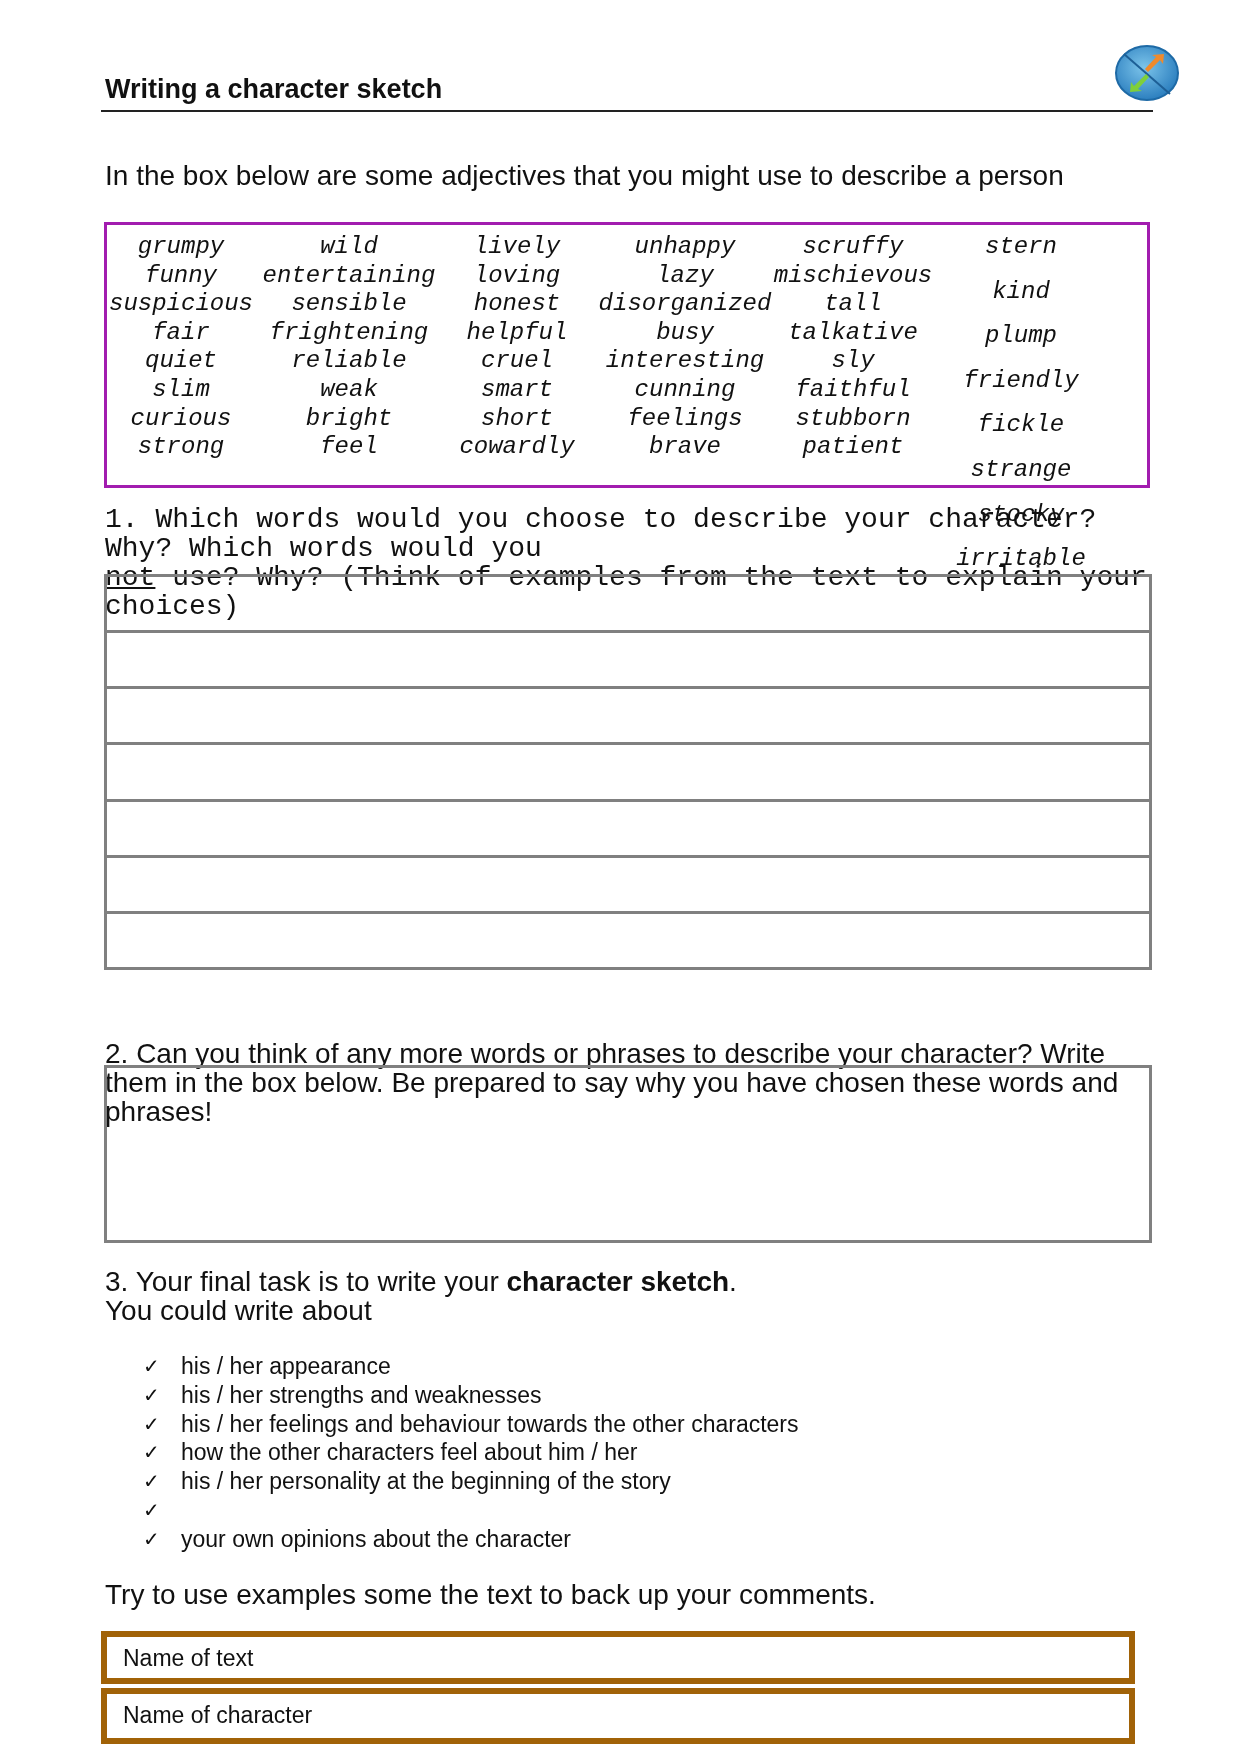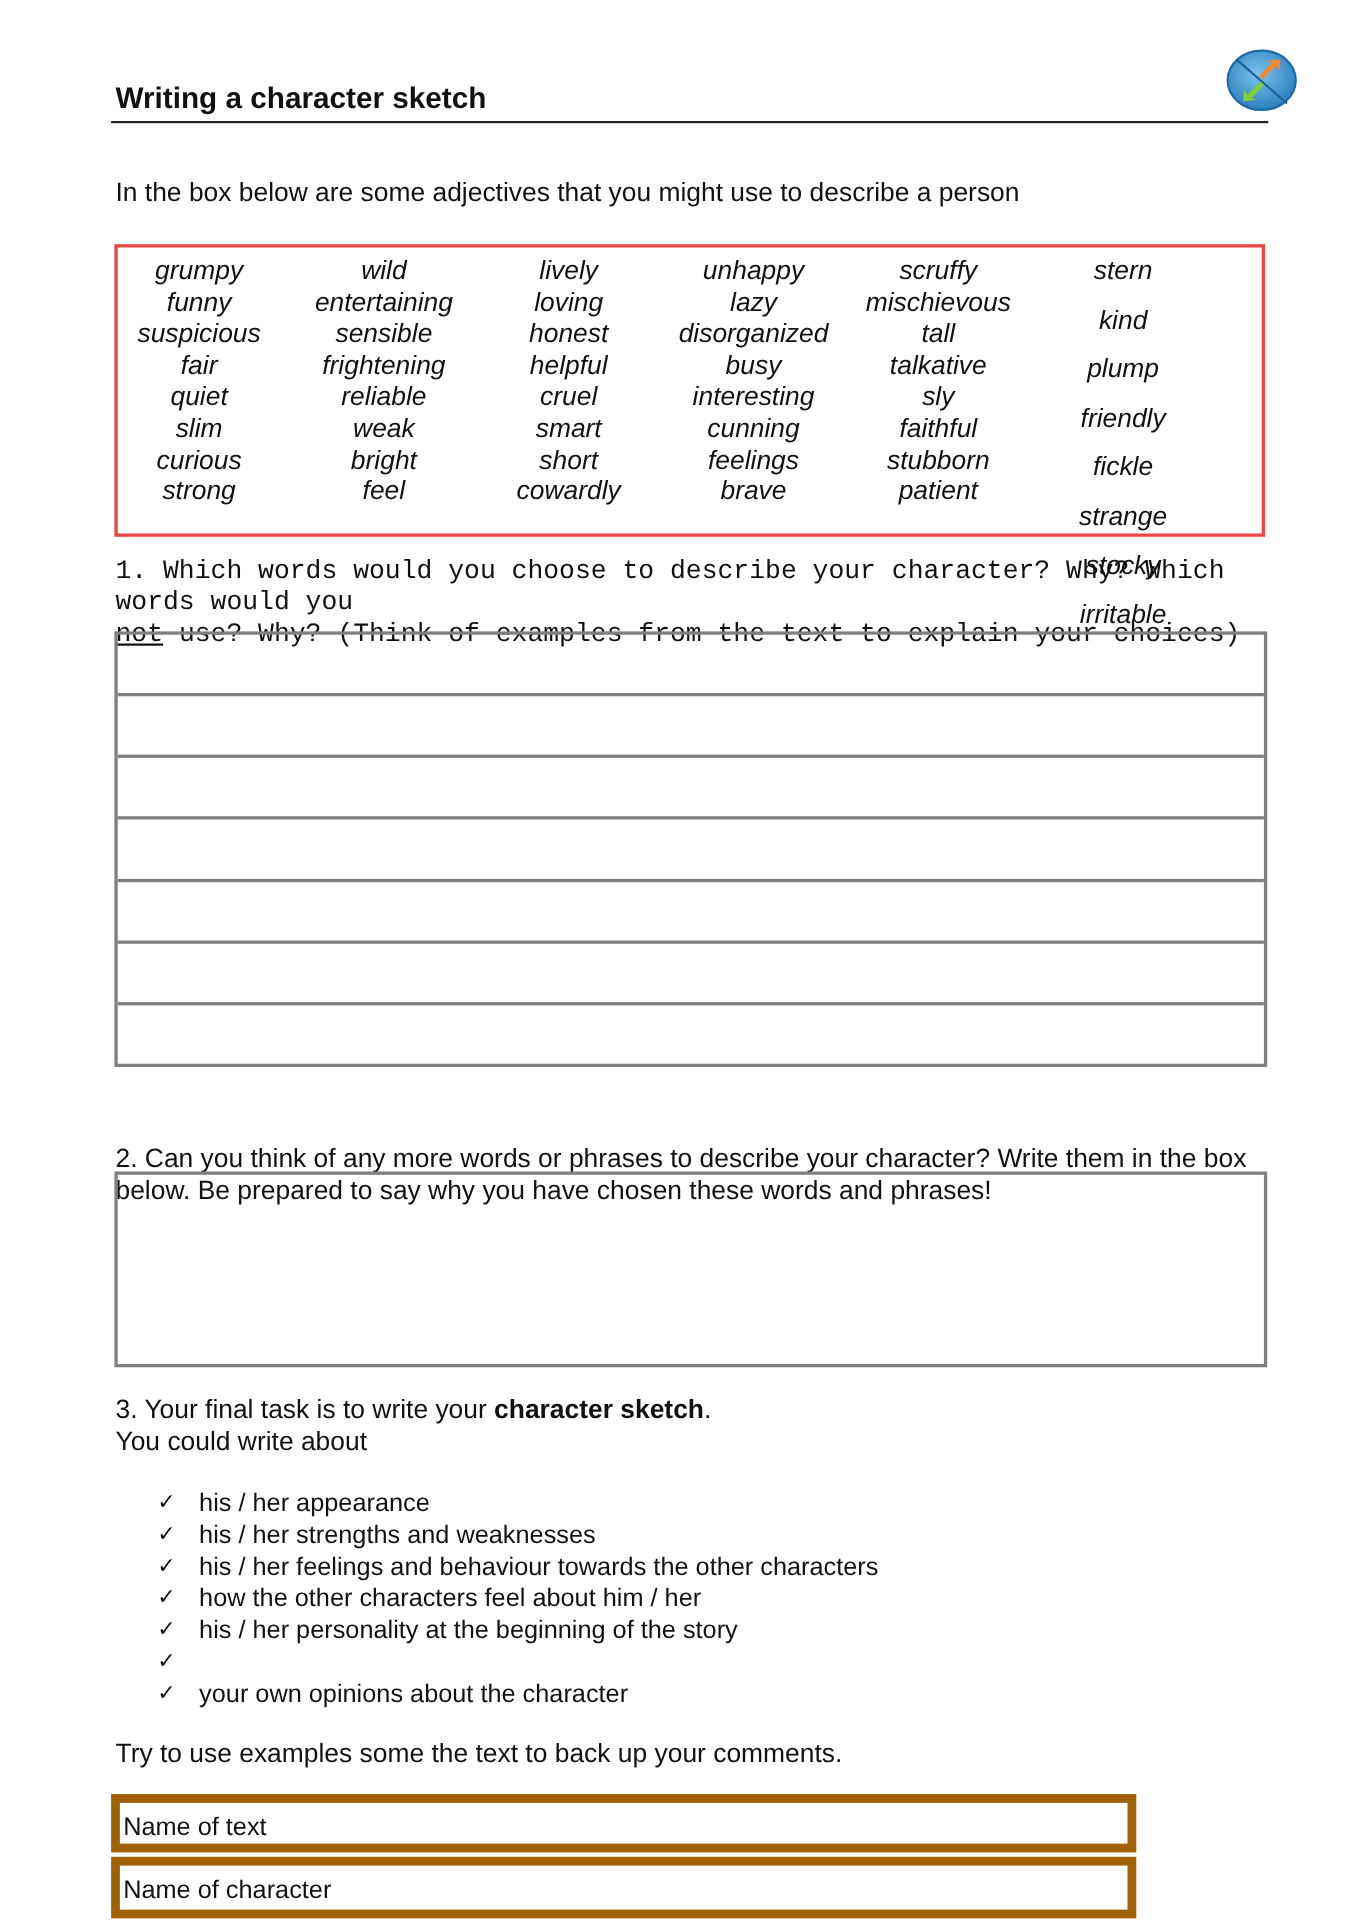--- a/index.html
+++ b/index.html
@@ -8,25 +8,25 @@
     font-family: "Liberation Sans", sans-serif; color: #111;
   }
   .abs { position: absolute; }
   .title {
     left: 105px; top: 74px; font-size: 27px; font-weight: bold; margin: 0;
   }
   .title-rule {
     left: 101px; top: 110px; width: 1052px; height: 2px; background: #222;
   }
   .logo { left: 1112px; top: 42px; width: 70px; height: 62px; }
-  .body-text { font-size: 24px; line-height: 29px; }
+  .body-text { font-size: 28px; line-height: 29px; }
   .intro { left: 105px; top: 161px; }
   .adj-box {
     left: 104px; top: 222px; width: 1046px; height: 266px;
-    border: 3px solid #ef4444; box-sizing: border-box;
+    border: 3px solid #a21caf; box-sizing: border-box; font-family: Liberation Mono, monospace;
   }
   .adj-grid {
     position: absolute; left: 0; top: 8px; width: 100%;
     display: grid; grid-template-columns: 108px repeat(6, 168px);
   }
   .adj-col { grid-row: 1; display: flex; flex-direction: column; align-items: center; }
   .adj-col:nth-child(1) { grid-column: 2; }
   .adj-col:nth-child(2) { grid-column: 3; }
   .adj-col:nth-child(3) { grid-column: 4; }
   .adj-col:nth-child(4) { grid-column: 5; }
@@ -50,22 +50,22 @@
     left: 104px; top: 1065px; width: 1048px; height: 178px;
     border: 3px solid #808080; box-sizing: border-box;
   }
   .q3 { left: 105px; top: 1267px; }
   .q3 b { font-weight: bold; }
   .checklist { left: 143px; top: 1352px; list-style: none; margin: 0; padding: 0; }
   .checklist li { display: flex; align-items: center; font-size: 23px; line-height: 28.8px; }
   .check { width: 38px; font-size: 20px; }
   .try { left: 105px; top: 1580px; }
   .name-box {
-    left: 101px; width: 932px; height: 53px; border: 8px solid #a16207;
-    box-sizing: border-box; font-size: 23px; padding: 8px 0 0 3px;
+    left: 101px; width: 1034px; height: 53px; border: 6px solid #a16207;
+    box-sizing: border-box; font-size: 23px; padding: 8px 0 0 16px;
   }
   .name-box-1 { top: 1631px; }
   .name-box-2 { top: 1688px; height: 56px; }
 </style>
 </head>
 <body>
 
 <h1 class="abs title">Writing a character sketch</h1>
 <div class="abs title-rule"></div>
 

